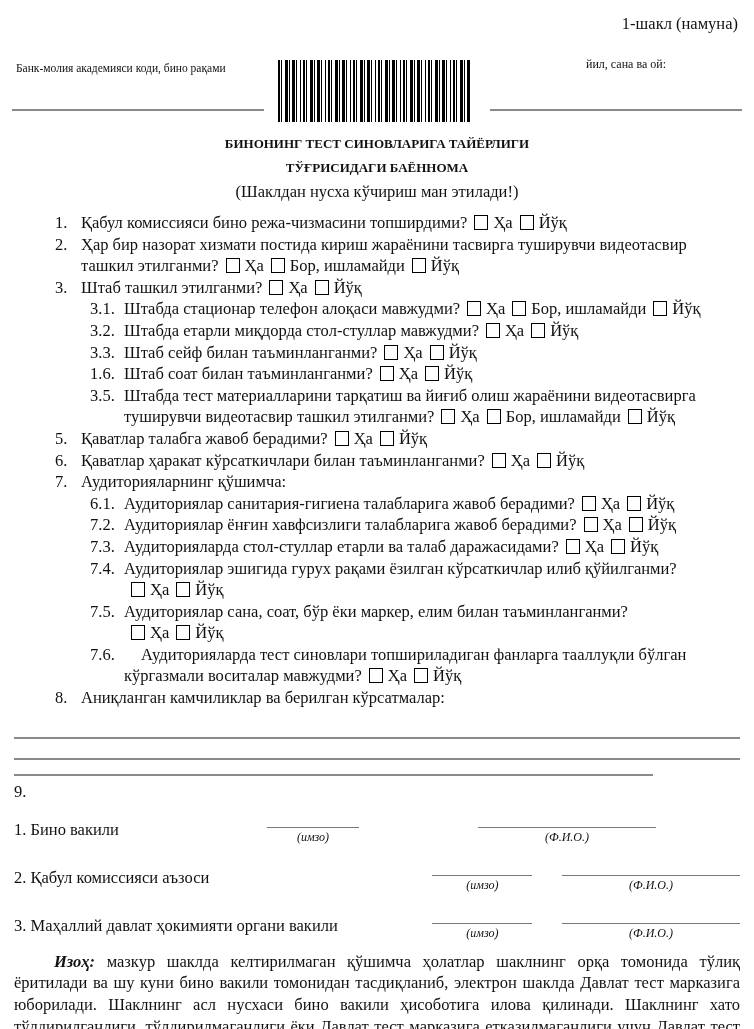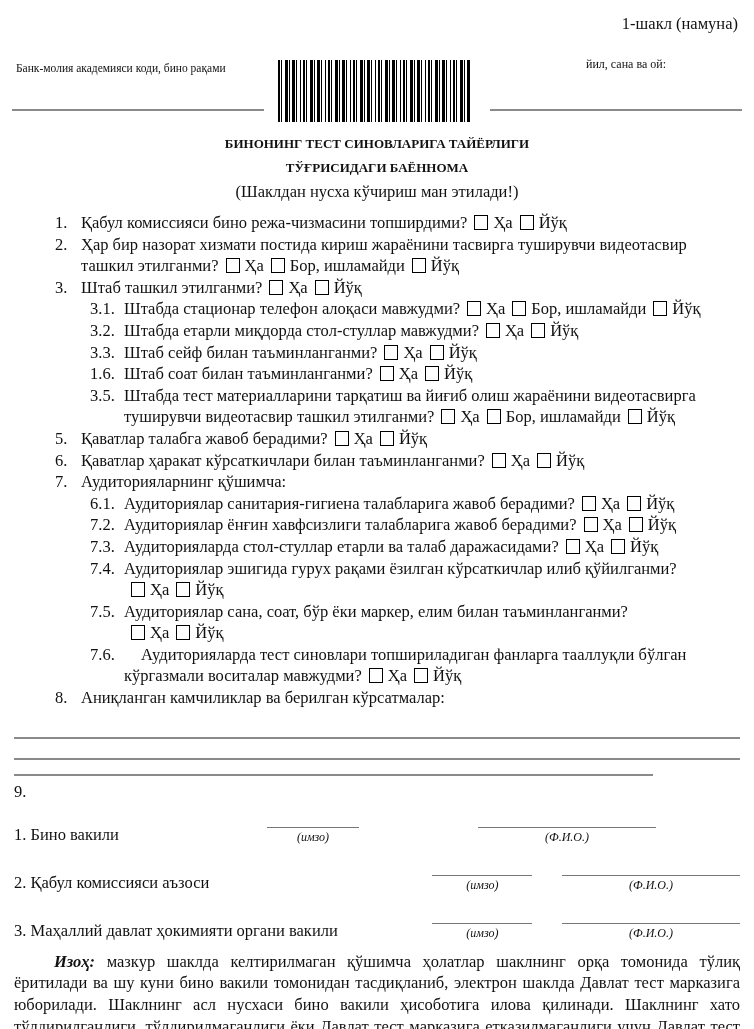--- a/index.html
+++ b/index.html
@@ -42,21 +42,21 @@
   .cbl { }
 
   
   .answer-lines { margin-top:9px; }
   .aline { height:21px; border-bottom:2px solid #8a8a8a; }
   .aline.short { width:88%; height:16px; }
 
   
   .sec9 { font-size:16.5px; margin-top:6px; }
   .sigs { margin-top:4px; font-size:16.5px; }
-  .sig-row { display:flex; align-items:flex-end; margin-bottom:9px; }
+  .sig-row { display:flex; align-items:center; margin-bottom:9px; }
   .sig-label { width:218px; padding-top:9px; }
   .sig-label.wide { width:396px; }
   .sig-mid { width:178px; }
   .sig-sign { width:162px; text-align:center; }
   .sig-fio { flex:1; text-align:center; }
   .sline { border-bottom:1.5px solid #777; height:22px; margin:0 auto; }
   .sline.sign { width:100px; }
   .sig-row.first .sline.sign { width:92px; }
   .sline.fio { width:178px; }
   .cap { font-size:12px; font-style:italic; padding-top:2px; }

